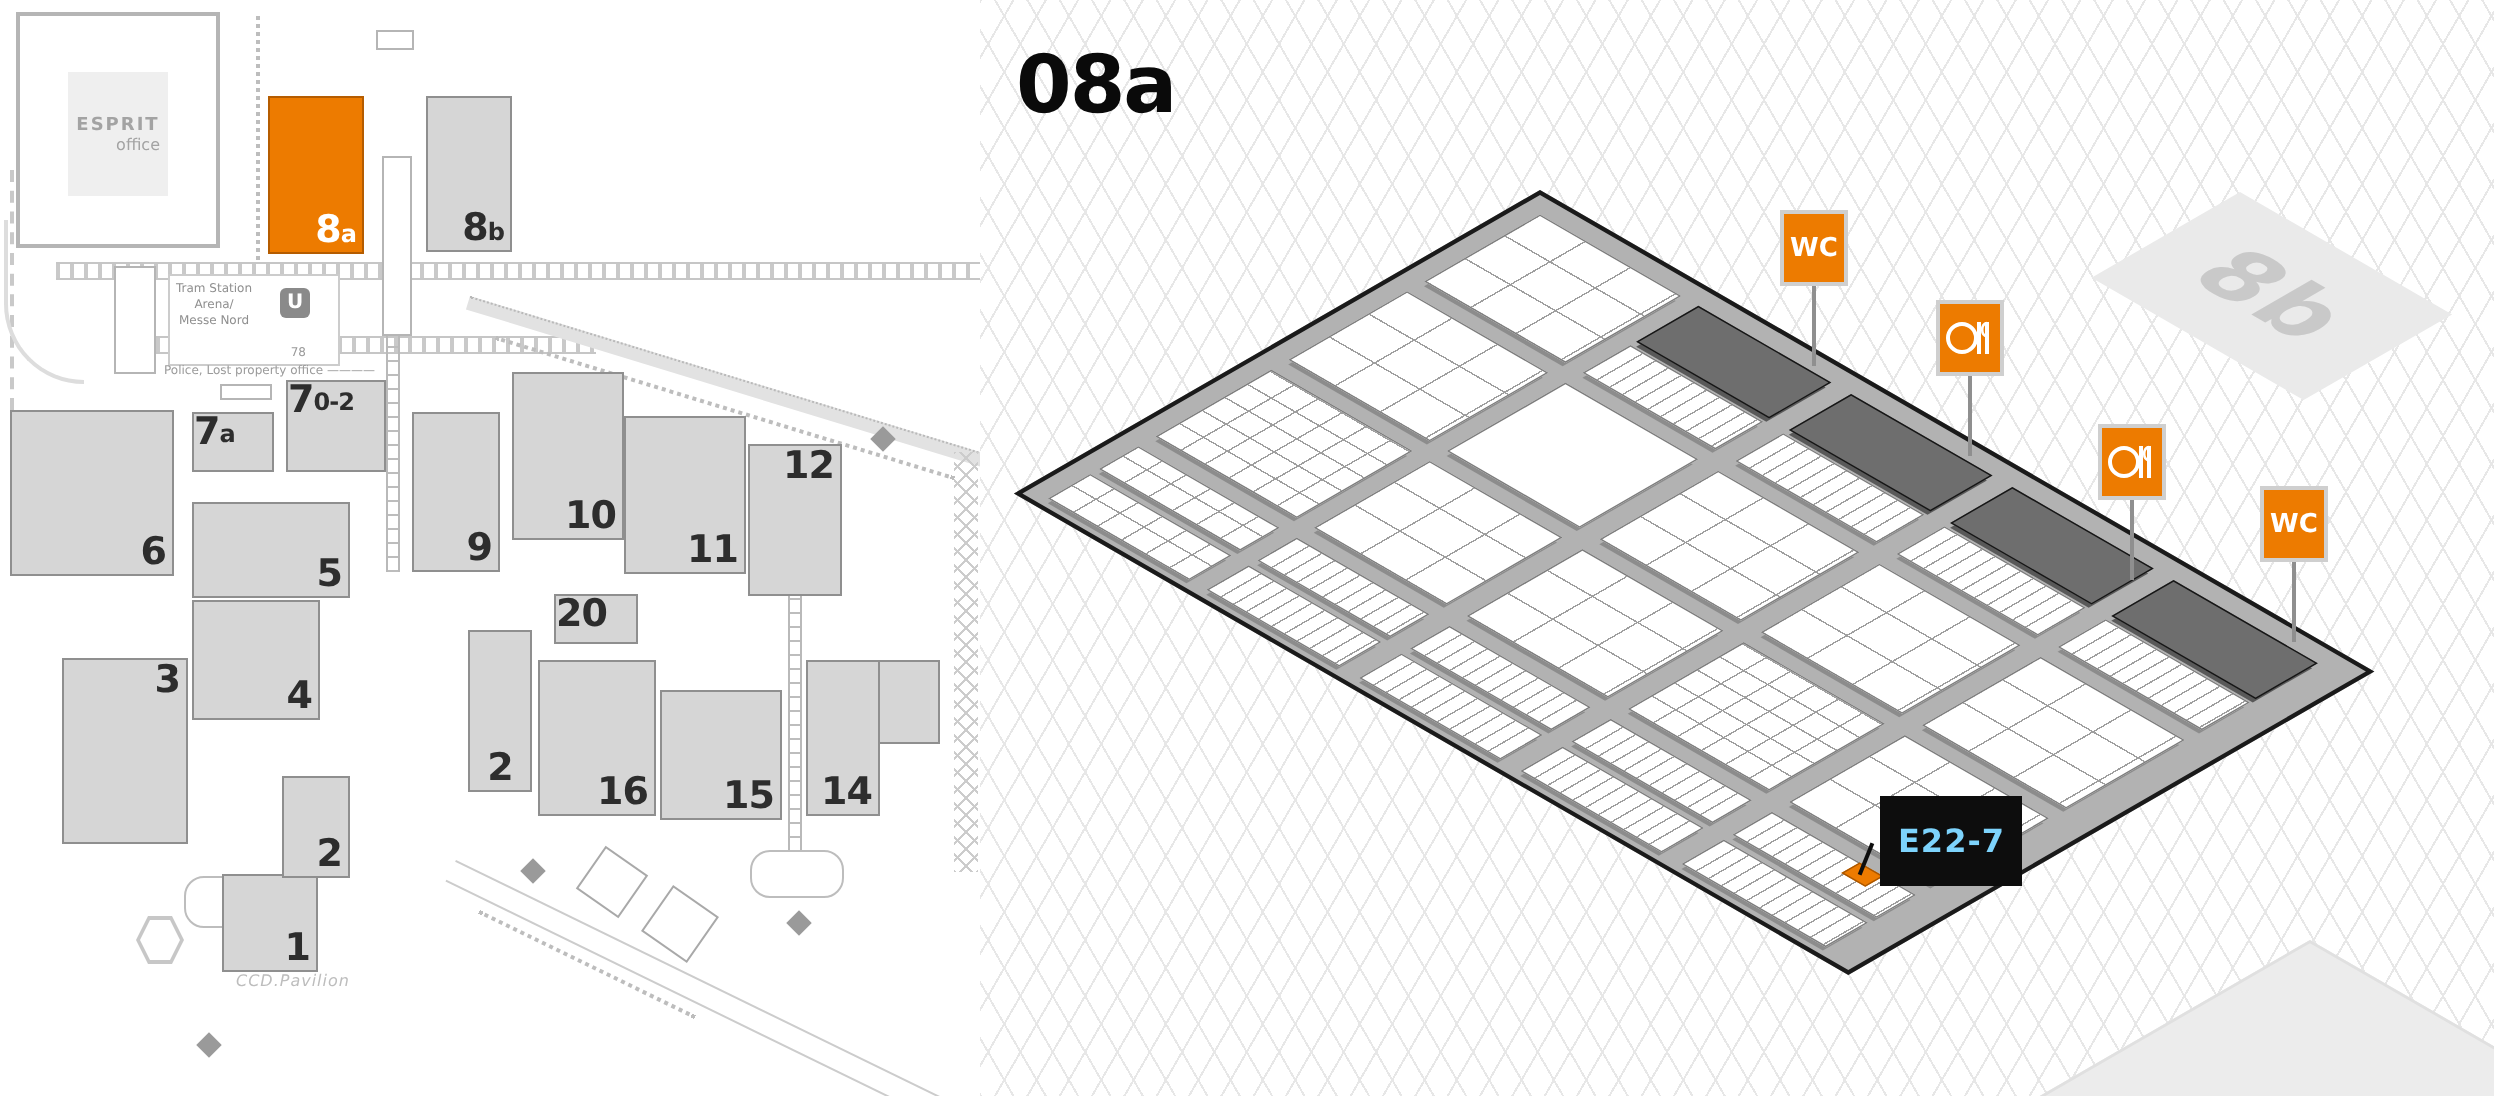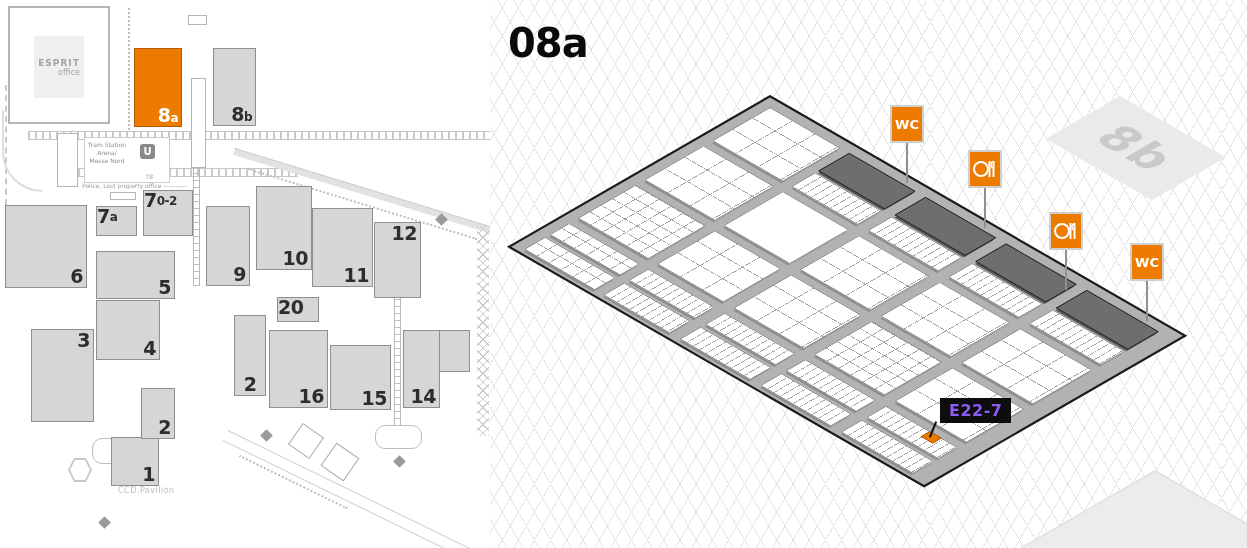--- a/index.html
+++ b/index.html
@@ -33,21 +33,21 @@
   #stadium-inner{position:absolute;left:24px;top:28px;width:50px;height:62px;background:#efefef;
                  display:flex;flex-direction:column;align-items:center;justify-content:center;}
   .esprit1{font-size:9px;font-weight:700;letter-spacing:1px;color:#a3a3a3;}
   .esprit2{font-size:8px;color:#a3a3a3;align-self:flex-end;margin-right:4px;}
   #trambox{position:absolute;left:84px;top:137px;width:86px;height:46px;background:#fff;border:1px solid #ccc;box-sizing:border-box;}
   #tramtext{position:absolute;left:3px;top:3px;font-size:6px;color:#8f8f8f;line-height:1.3;}
   .uicon{position:absolute;right:14px;top:6px;width:15px;height:15px;background:#8a8a8a;border-radius:3px;
          color:#fff;font-size:10px;font-weight:700;display:flex;align-items:center;justify-content:center;}
   .stopnum{position:absolute;right:16px;bottom:2px;font-size:6px;color:#9a9a9a;}
   #police{position:absolute;left:82px;top:182px;font-size:6px;color:#9b9b9b;white-space:nowrap;}
-  #ccd{position:absolute;left:118px;top:486px;font-size:8px;color:#bdbdbd;letter-spacing:.5px;}
+  #ccd{position:absolute;left:118px;top:486px;font-size:8px;color:#bdbdbd;letter-spacing:.5px;font-style:italic;}
   .hexo{position:absolute;clip-path:polygon(25% 0,75% 0,100% 50%,75% 100%,25% 100%,0 50%);background:#c7c7c7;}
   .hexi{position:absolute;inset:2px;clip-path:polygon(25% 0,75% 0,100% 50%,75% 100%,25% 100%,0 50%);background:#fff;}
   .pav{position:absolute;background:#fff;border:1px solid #a9a9a9;box-sizing:border-box;}
   .blob{position:absolute;background:#fff;border:1px solid #bdbdbd;border-radius:10px;}
   .qarc{position:absolute;border:2px solid #ddd;border-right:none;border-top:none;border-bottom-left-radius:40px;}
   
   #detail{position:absolute;left:490px;top:0;width:757px;height:548px;overflow:hidden;background:#fff;}
   #pattern{position:absolute;inset:0;
     background-image:repeating-linear-gradient(60deg,#e7e7e7 0 1px,transparent 1px 14px),
                      repeating-linear-gradient(120deg,#e7e7e7 0 1px,transparent 1px 14px);}
@@ -66,22 +66,22 @@
   .fine{background-image:repeating-linear-gradient(90deg,transparent 0 16px,#9f9f9f 16px 17px),
                          repeating-linear-gradient(0deg,transparent 0 15px,#9f9f9f 15px 16px);}
   .stripes{background-image:repeating-linear-gradient(90deg,transparent 0 8px,#9f9f9f 8px 9px);}
   .darkb{position:absolute;background:#6e6e6e;border:1px solid #161616;box-sizing:border-box;
          box-shadow:2px 4px 0 -1px rgba(30,30,30,.6);}
   #boothE227{position:absolute;left:522px;top:296px;width:17px;height:13px;background:#ed7b00;border:1px solid #a85600;box-sizing:border-box;}
   .flag{position:absolute;width:34px;height:38px;margin-left:40px;}
   .flag .pole{position:absolute;left:50%;top:100%;width:2px;height:40px;background:#8f8f8f;transform:translateX(-1px);}
   .flagbox{position:absolute;inset:0;background:#ed7b00;border:2px solid #cfcfcf;box-sizing:border-box;
            display:flex;align-items:center;justify-content:center;color:#fff;font-weight:700;font-size:13px;}
-  #e22label{position:absolute;left:450px;top:398px;background:#0d0d0d;color:#8b5cf6;font-size:16px;font-weight:700;
-            padding:3px 9px;letter-spacing:.5px;}
+  #e22label{position:absolute;left:450px;top:398px;background:#0d0d0d;color:#7dd3fc;font-size:16px;font-weight:700;
+            padding:13px 9px;letter-spacing:.5px;}
   #e22pole{position:absolute;left:442px;top:421px;width:2px;height:17px;background:#0d0d0d;transform:rotate(22deg);}
 </style>
 </head>
 <body>
 
 <div id="root">
 
   <div id="map">
 
     <div class="vdash" style="left:5px;top:85px;height:120px;"></div>

